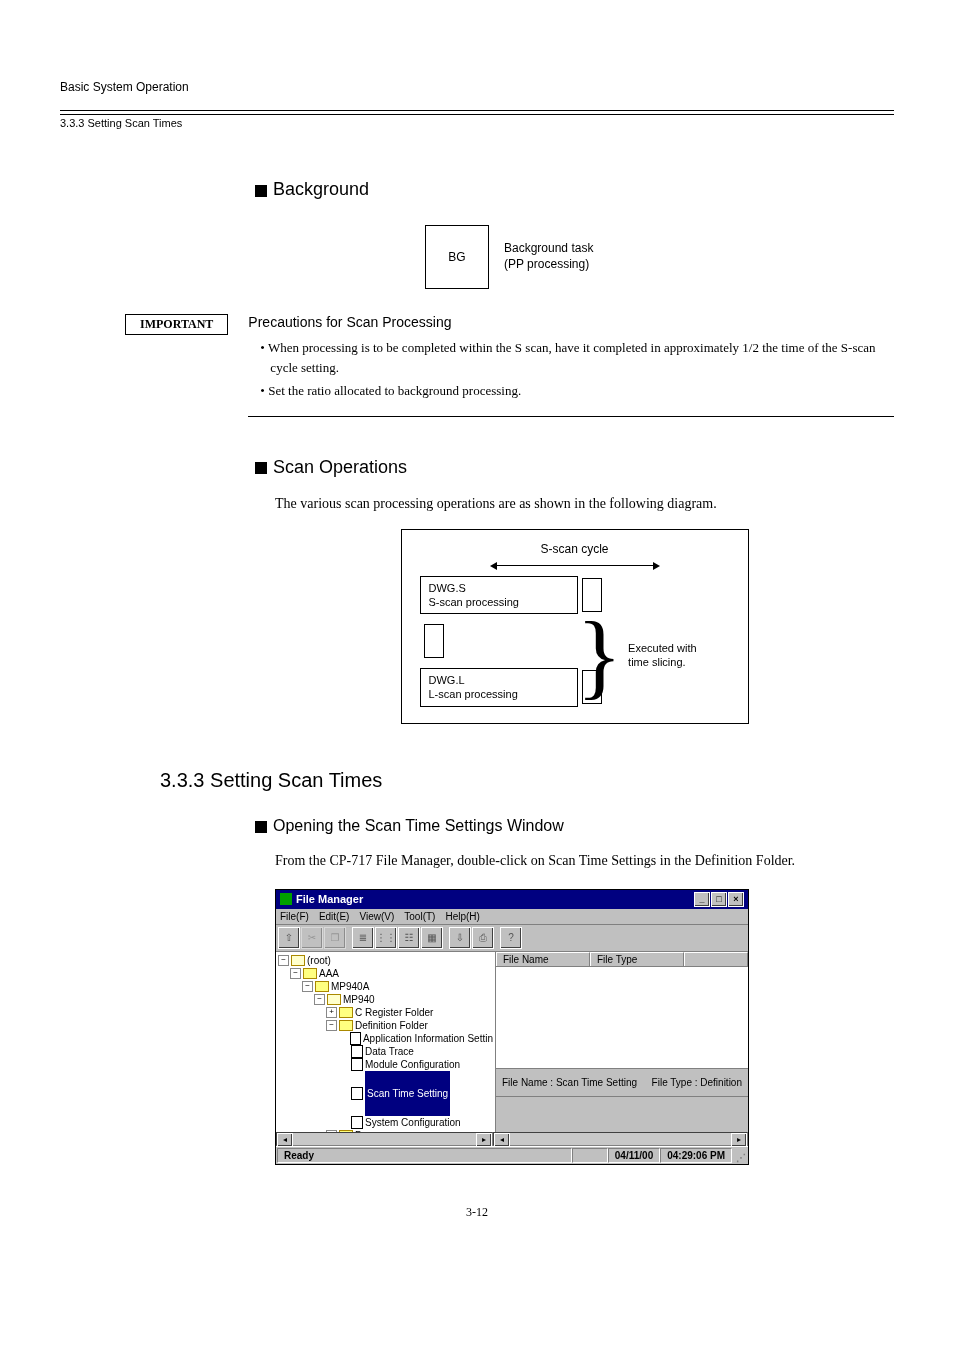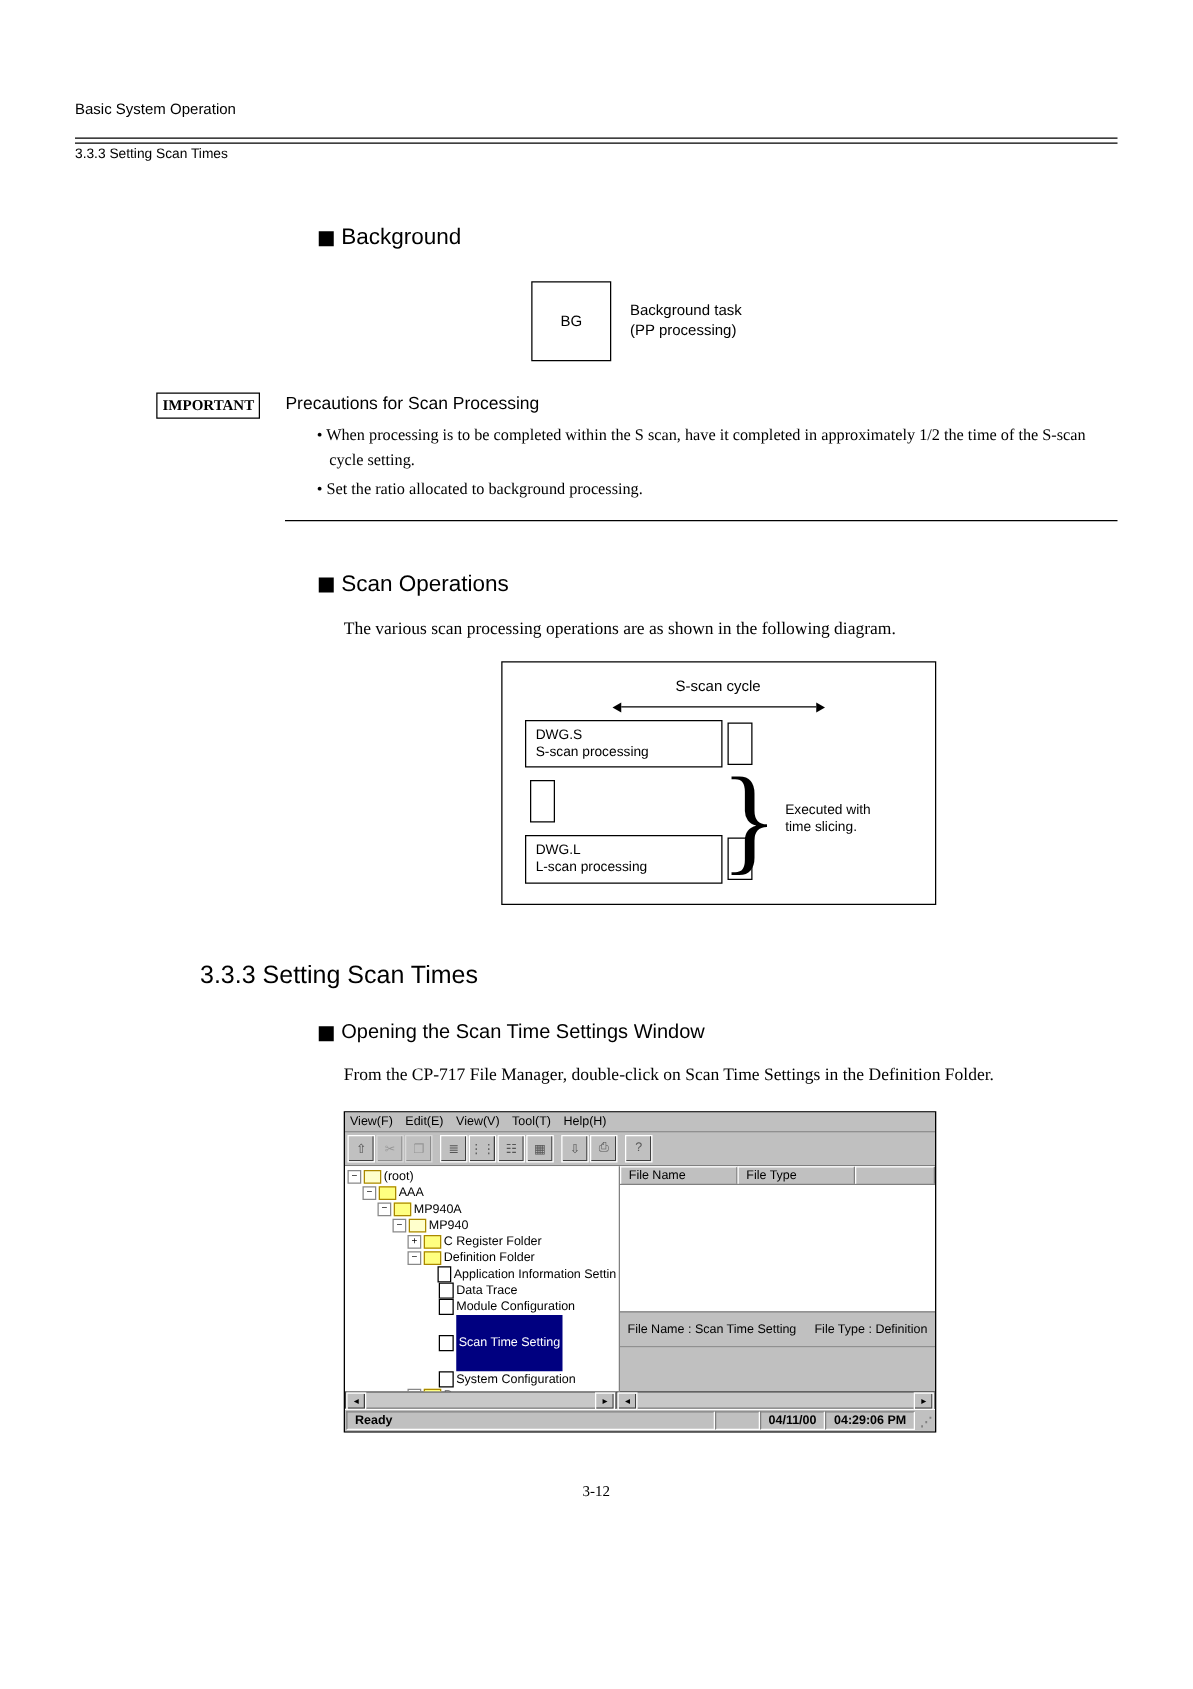--- a/index.html
+++ b/index.html
@@ -70,38 +70,38 @@
   }
   .important-row {
     display: flex;
     align-items: flex-start;
     gap: 20px;
     margin-top: 20px;
     margin-left: -130px;
   }
   .important-box {
     border: 1px solid #000;
-    padding: 2px 4px;
+    padding: 2px 14px;
     font-weight: bold;
     font-size: 12px;
     font-family: "Times New Roman", serif;
     white-space: nowrap;
   }
   .precautions-col {
     flex: 1;
   }
   .precautions-title {
     font-size: 14px;
     font-family: Arial, sans-serif;
     margin-bottom: 8px;
   }
   .bullet {
     font-size: 13px;
     font-family: "Times New Roman", serif;
-    margin-left: 25px;
+    margin-left: 12px;
     text-indent: -10px;
     padding-left: 10px;
     line-height: 1.5;
     margin-bottom: 4px;
   }
   .prec-divider {
     border-top: 0.5px solid #000;
     margin-top: 15px;
     margin-left: -0px;
   }
@@ -429,22 +429,33 @@
     <div class="section-num-heading">3.3.3  Setting Scan Times</div>
 
     <div class="opening-heading">
       <span class="black-sq"></span>
       <span>Opening the Scan Time Settings Window</span>
     </div>
     <div class="body-text">From the CP-717 File Manager, double-click on Scan Time Settings in the Definition Folder.</div>
 
     <div class="fm-wrap">
       <div class="fm">
+        <div class="fm-titlebar">
+          <span style="display:flex;align-items:center;gap:4px;">
+            <span style="width:12px;height:12px;background:#00a000;display:inline-block;"></span>
+            <span>File Manager</span>
+          </span>
+          <span class="win-btns">
+            <span class="win-btn">_</span>
+            <span class="win-btn">□</span>
+            <span class="win-btn">×</span>
+          </span>
+        </div>
         <div class="fm-menubar">
-          <span>View(F)</span>
+          <span>File(F)</span>
           <span>Edit(E)</span>
           <span>View(V)</span>
           <span>Tool(T)</span>
           <span>Help(H)</span>
         </div>
         <div class="fm-toolbar">
           <span class="tb-btn">⇧</span>
           <span class="tb-btn" style="opacity:.4;">✂</span>
           <span class="tb-btn" style="opacity:.4;">❐</span>
           <span class="tb-sep"></span>

